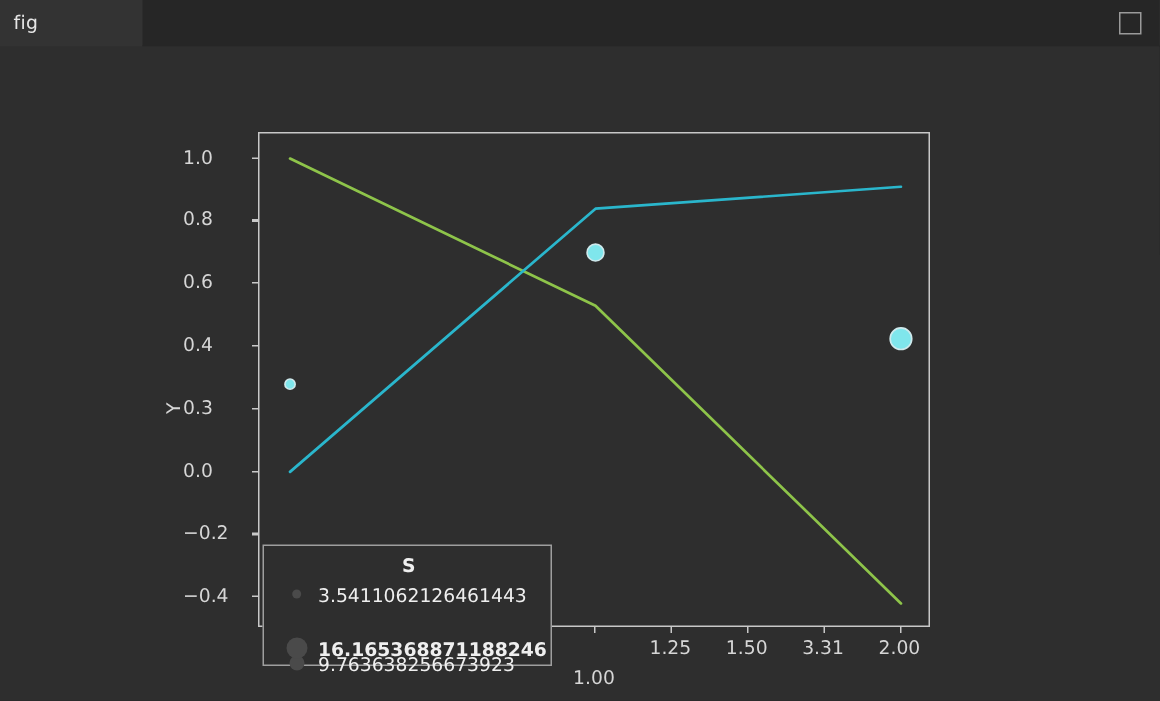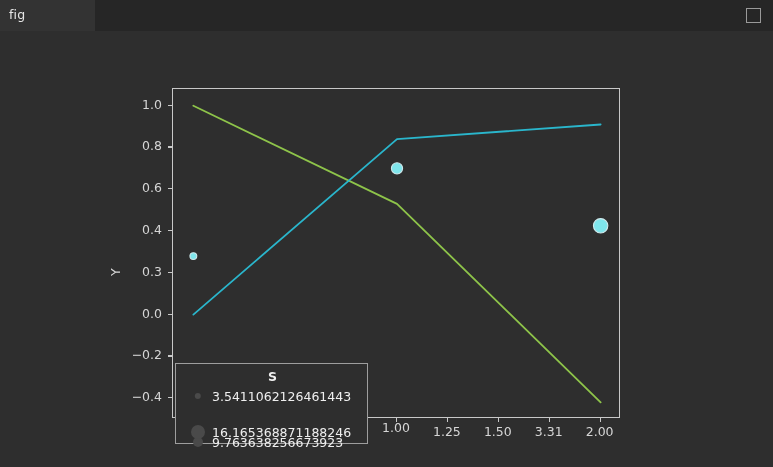--- a/index.html
+++ b/index.html
@@ -43,21 +43,21 @@
   #axes {
     position: absolute;
     left: 172px; top: 57px; width: 448px; height: 330px;
     border: 1.2px solid #c8c8c8;
     background: #2e2e2e;
   }
   #plot-svg { position: absolute; left: 0; top: 0; width: 448px; height: 330px; }
 
   
   .ytick-label {
-    position: absolute; right: 0; width: 40px; text-align: right;
+    position: absolute; right: 0; width: 40px; text-align: left;
     font-size: 12.5px; color: #d6d6d6; line-height: 13px;
   }
   .ytick-mark {
     position: absolute; width: 4px; height: 1.2px; background: #c8c8c8;
   }
   .xtick-label {
     position: absolute; width: 60px; text-align: center;
     font-size: 12.5px; color: #d6d6d6; line-height: 13px;
   }
   .xtick-mark {
@@ -141,21 +141,21 @@
 
     <div id="xtick-container">
         <div class="xtick-label" style="left: 162.364px; top: 394px;">0.00</div>
         <div class="xtick-mark" style="left: 192.364px; top: 387px;"></div>
         <div class="xtick-label" style="left: 213.273px; top: 394px;">0.25</div>
         <div class="xtick-mark" style="left: 243.273px; top: 387px;"></div>
         <div class="xtick-label" style="left: 264.182px; top: 394px;">0.50</div>
         <div class="xtick-mark" style="left: 294.182px; top: 387px;"></div>
         <div class="xtick-label" style="left: 315.091px; top: 394px;">0.75</div>
         <div class="xtick-mark" style="left: 345.091px; top: 387px;"></div>
-        <div class="xtick-label" style="left: 366px; top: 390px;">1.00</div>
+        <div class="xtick-label" style="left: 366px; top: 414px;">1.00</div>
         <div class="xtick-mark" style="left: 396px; top: 387px;"></div>
         <div class="xtick-label" style="left: 416.909px; top: 394px; text-align: center;">1.25</div>
         <div class="xtick-mark" style="left: 446.909px; top: 387px;"></div>
         <div class="xtick-label" style="left: 467.818px; top: 394px;">1.50</div>
         <div class="xtick-mark" style="left: 497.818px; top: 387px;"></div>
         <div class="xtick-label" style="left: 518.727px; top: 394px;">3.31</div>
         <div class="xtick-mark" style="left: 548.727px; top: 387px;"></div>
         <div class="xtick-label" style="left: 569.636px; top: 394px;">2.00</div>
         <div class="xtick-mark" style="left: 599.636px; top: 387px;"></div>
       </div>
@@ -170,21 +170,21 @@
               <div class="legend-swatch" style="width: 6.4px; height: 6.4px; margin-top: -3.2px;"></div>
             </div>
             <div class="legend-text">3.5411062126461443</div>
           </div>
           <div class="legend-row" style="top: 23px; margin-top: 46px;">
             <div class="legend-swatch-wrap">
               <div class="legend-swatch" style="width: 10px; height: 10px; margin-top: -5px;"></div>
             </div>
             <div class="legend-text">9.763638256673923</div>
           </div>
-          <div class="legend-row" style="top: 59px;">
+          <div class="legend-row" style="top: 59px; font-weight: bold;">
             <div class="legend-swatch-wrap">
               <div class="legend-swatch" style="width: 14px; height: 14px; margin-top: -7px;"></div>
             </div>
             <div class="legend-text">16.165368871188246</div>
           </div>
         </div>
     </div>
 
   </div>
 </div>

